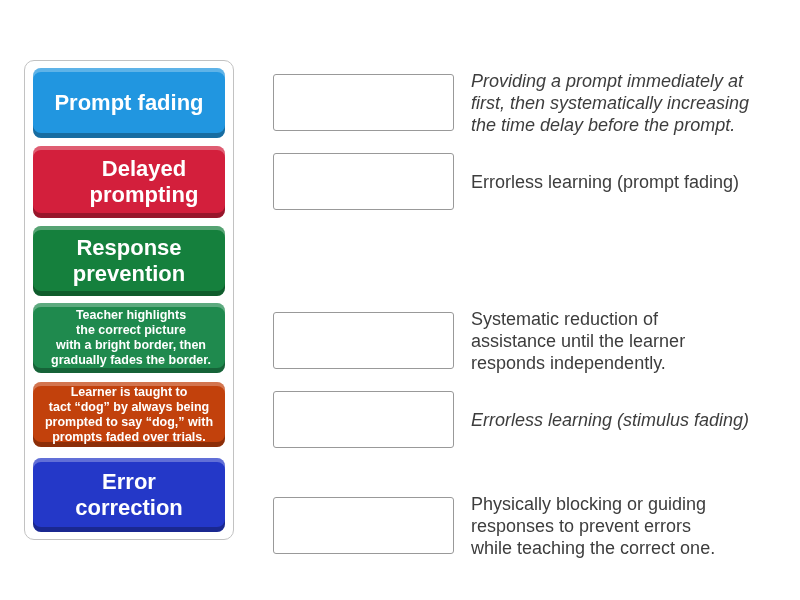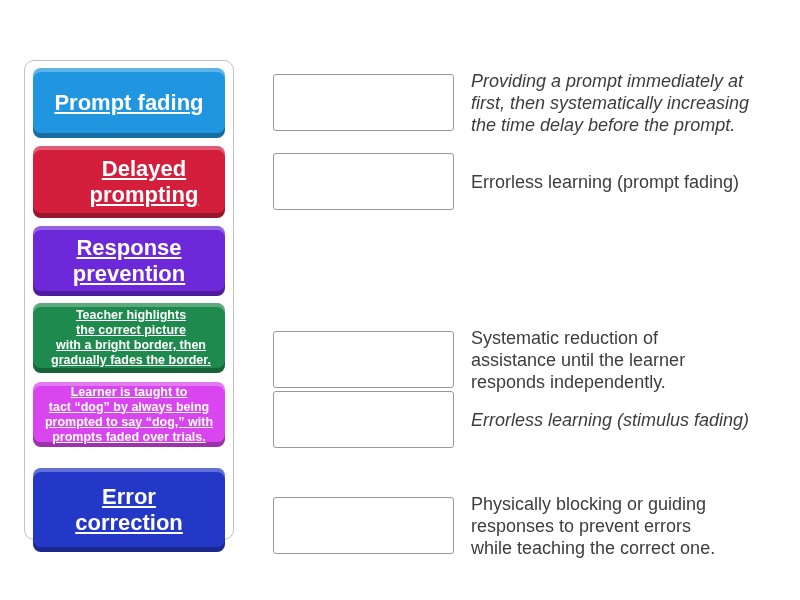--- a/index.html
+++ b/index.html
@@ -16,37 +16,37 @@
     background:#ffffff;border:1px solid #c2c2c2;border-radius:10px;
     box-sizing:border-box;
   }
 
   
   .tile{
     position:absolute;left:33px;width:192px;box-sizing:border-box;
     border-radius:8px;display:flex;align-items:center;justify-content:center;
     color:#ffffff;font-weight:bold;text-align:center;white-space:pre-line;
     box-shadow:inset 0 4px 0 rgba(255,255,255,0.28), inset 0 -5px 0 rgba(0,0,0,0.28);
-    cursor:grab;padding:4px 8px;text-decoration:underline;
+    cursor:grab;padding:4px 8px;
   }
   .tile.big{font-size:22px;line-height:26px;}
   .tile.small{font-size:12.5px;line-height:15px;}
   .t1{top:68px;height:70px;}
   .t2{top:146px;height:72px;}
   .t3{top:226px;height:70px;}
   .t4{top:303px;height:70px;}
   .t5{top:382px;height:65px;}
-  .t6{top:468px;height:84px;}
+  .t6{top:458px;height:74px;}
 
   
   .row{position:absolute;left:273px;height:57px;display:flex;align-items:center;}
   .r1{top:74px;font-style:italic;}
   .r2{top:153px;}
   .r3{top:232px;}
-  .r4{top:312px;margin-top:19px;}
+  .r4{top:312px;}
   .r5{top:391px;font-style:italic;}
   .r6{top:497px;}
   .slot{
     width:181px;height:57px;box-sizing:border-box;flex:0 0 181px;
     background:#ffffff;border:1px solid #999999;border-radius:3px;
   }
   .clue{
     margin-left:17px;width:320px;
     color:#3d3d3d;font-size:18px;line-height:22px;white-space:pre-line;
   }
@@ -54,27 +54,27 @@
 </head>
 <body>
 
 <div class="board">
 
   <div class="tray"></div>
 
   <div class="tile big t1" style="background-color: rgb(33, 150, 224);">Prompt fading</div>
   <div class="tile big t2" style="background-color: rgb(211, 31, 60); padding-left: 38px;">Delayed
 prompting</div>
-  <div class="tile big t3" style="background-color: #6d28d9;">Response
+  <div class="tile big t3" style="background-color: #15803d;">Response
 prevention</div>
   <div class="tile small t4" style="background-color: rgb(31, 138, 78); padding-left: 12px;">Teacher highlights
 the correct picture
 with a bright border, then
 gradually fades the border.</div>
-  <div class="tile small t5" style="background-color: #d946ef;">Learner is taught to
+  <div class="tile small t5" style="background-color: #c2410c;">Learner is taught to
 tact “dog” by always being
 prompted to say “dog,” with
 prompts faded over trials.</div>
   <div class="tile big t6" style="background-color: rgb(36, 56, 200);">Error
 correction</div>
 
   <div class="row r1">
     <div class="slot"></div>
     <div class="clue">Providing a prompt immediately at
 first, then systematically increasing

